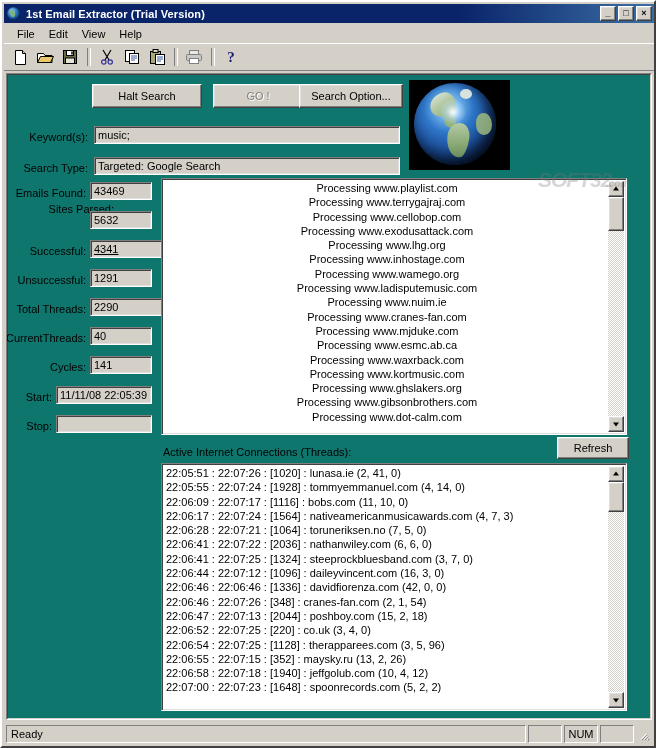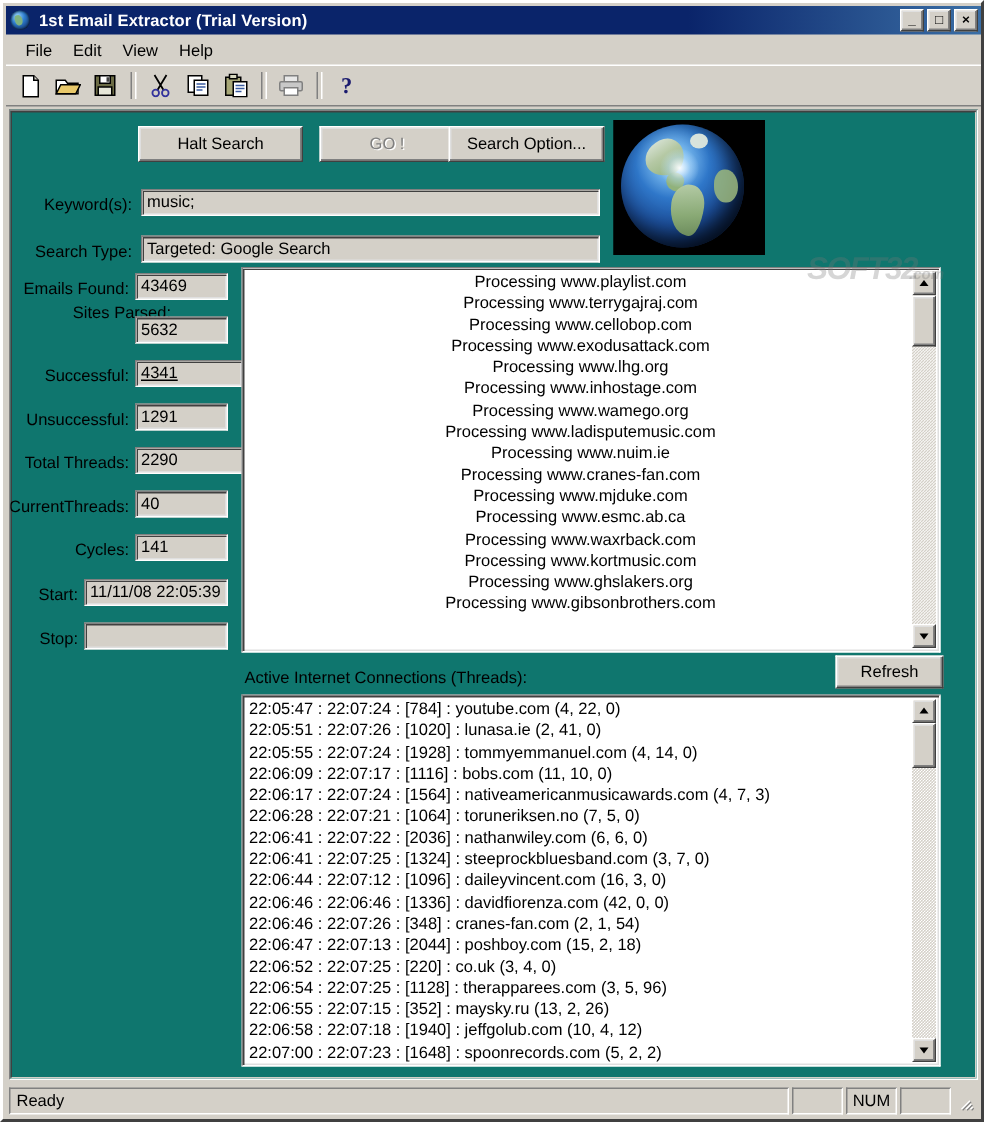--- a/index.html
+++ b/index.html
@@ -600,40 +600,40 @@
             <div class="list-row">Processing www.wamego.org</div>
             <div class="list-row">Processing www.ladisputemusic.com</div>
             <div class="list-row">Processing www.nuim.ie</div>
             <div class="list-row">Processing www.cranes-fan.com</div>
             <div class="list-row">Processing www.mjduke.com</div>
             <div class="list-row">Processing www.esmc.ab.ca</div>
             <div class="list-row">Processing www.waxrback.com</div>
             <div class="list-row">Processing www.kortmusic.com</div>
             <div class="list-row">Processing www.ghslakers.org</div>
             <div class="list-row">Processing www.gibsonbrothers.com</div>
+            <div class="list-row">Processing www.dot-calm.com</div>
 
           </div>
           <div class="vscroll">
             <div class="track"></div>
             <div class="sbtn up">
                 <span class="arrow"></span>
               </div>
             <div class="sthumb" style="top:16px; height:34px;"></div>
             <div class="sbtn down">
                 <span class="arrow"></span>
               </div>
           </div>
         </div>
 
         <div class="lbl lbl-left" style="left:155px; top:371px; width:280px;">Active Internet Connections (Threads):</div>
         <button class="btn" style="left:549px; top:362px; width:72px; height:22px;">Refresh</button>
 
         <div class="listbox" style="left:153px; top:388px; width:466px; height:248px;">
           <div class="list-content">
-            <div class="list-row">22:05:47 : 22:07:24 : [784] : youtube.com (4, 22, 0)</div>
             <div class="list-row">22:05:51 : 22:07:26 : [1020] : lunasa.ie (2, 41, 0)</div>
             <div class="list-row">22:05:55 : 22:07:24 : [1928] : tommyemmanuel.com (4, 14, 0)</div>
             <div class="list-row">22:06:09 : 22:07:17 : [1116] : bobs.com (11, 10, 0)</div>
             <div class="list-row">22:06:17 : 22:07:24 : [1564] : nativeamericanmusicawards.com (4, 7, 3)</div>
             <div class="list-row">22:06:28 : 22:07:21 : [1064] : toruneriksen.no (7, 5, 0)</div>
             <div class="list-row">22:06:41 : 22:07:22 : [2036] : nathanwiley.com (6, 6, 0)</div>
             <div class="list-row">22:06:41 : 22:07:25 : [1324] : steeprockbluesband.com (3, 7, 0)</div>
             <div class="list-row">22:06:44 : 22:07:12 : [1096] : daileyvincent.com (16, 3, 0)</div>
             <div class="list-row">22:06:46 : 22:06:46 : [1336] : davidfiorenza.com (42, 0, 0)</div>
             <div class="list-row">22:06:46 : 22:07:26 : [348] : cranes-fan.com (2, 1, 54)</div>

